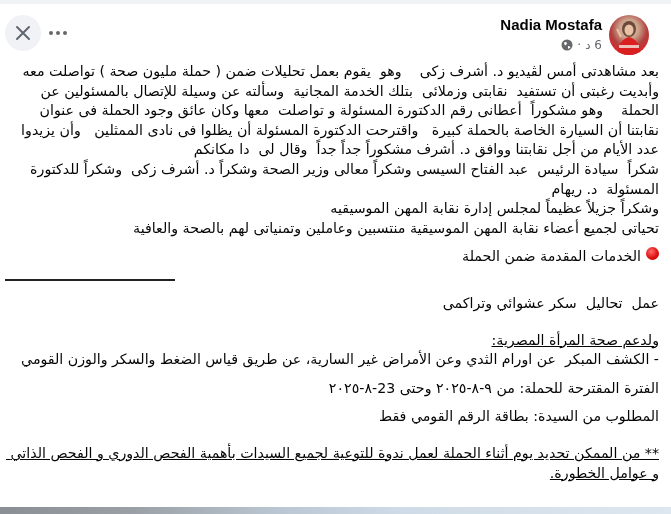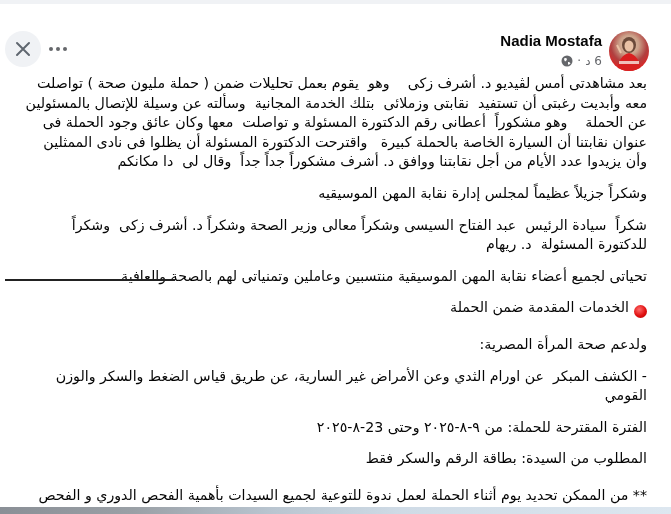--- a/index.html
+++ b/index.html
@@ -16,21 +16,21 @@
       color: #050505;
     }
     .top-strip {
       position: absolute;
       left: 0; top: 0;
       width: 671px; height: 4px;
       background: #f0f2f5;
     }
     .header {
       position: absolute;
-      left: 0; top: 20px;
+      left: 0; top: 4px;
       width: 660px; height: 56px;
     }
     .close-button {
       position: absolute;
       left: 5px; top: 11px;
       width: 36px; height: 36px;
       border-radius: 50%;
       background: #f0f2f5;
       display: flex; align-items: center; justify-content: center;
       cursor: pointer;
@@ -75,44 +75,44 @@
       left: 8px;
       right: 12px;
       direction: rtl;
       text-align: right;
       font-family: "DejaVu Sans", sans-serif;
       font-size: 14.2px;
       line-height: 19.6px;
       color: #050505;
     }
     .post-body p {
-      margin: 12px;
+      margin: 0;
       white-space: pre-wrap;
     }
     .section-title {
       margin-top: 3px !important;
       display: flex;
-      align-items: flex-end;
+      align-items: flex-start;
       gap: 5px;
     }
     .red-dot {
       display: inline-block;
       width: 13px; height: 13px;
       border-radius: 50%;
       background: radial-gradient(circle at 40% 35%, #ff6b6b 0%, #e01010 55%, #b00000 100%);
       flex: 0 0 auto;
     }
     .divider {
       position: absolute;
       left: 5px; top: 279px;
       width: 170px; height: 1.5px;
       background: #222;
     }
     .gap-sm { margin-top: 9px !important; }
-    .gap-md { margin-top: 17px !important; }
+    .gap-md { margin-top: 17px !important; text-decoration: underline; }
     .gap-lg { margin-top: 27px !important; }
     .bottom-strip {
       position: absolute;
       left: 0; bottom: 0;
       width: 671px; height: 7px;
       background: linear-gradient(90deg, #8a8f96 0%, #9aa0a6 20%, #b8c4cf 40%, #cfdbe6 60%, #dde7f0 100%);
     }
   </style>
 </head>
 <body>
@@ -152,33 +152,34 @@
     <svg width="12" height="12" viewBox="0 0 12 12">
       <circle cx="6" cy="6" r="5.5" fill="#65676b"></circle>
       <path d="M3 3.5 Q5 2.5 6 4 Q5.5 6 4 6.5 Q3 5 3 3.5 Z" fill="#ffffff"></path>
       <path d="M7 7 Q9 6.5 9.5 8.5 Q8 10 7 9.5 Z" fill="#ffffff"></path>
     </svg>
   </div>
 </div>
 
 <div class="post-body">
   <p>بعد مشاهدتى أمس لڤيديو د. أشرف زكى    وهو  يقوم بعمل تحليلات ضمن ( حملة مليون صحة ) تواصلت معه وأبديت رغبتى أن تستفيد  نقابتى وزملائى  بتلك الخدمة المجانية  وسألته عن وسيلة للإتصال بالمسئولين عن الحملة    وهو مشكوراً  أعطانى رقم الدكتورة المسئولة و تواصلت  معها وكان عائق وجود الحملة فى عنوان نقابتنا أن السيارة الخاصة بالحملة كبيرة   واقترحت الدكتورة المسئولة أن يظلوا فى نادى الممثلين   وأن يزيدوا عدد الأيام من أجل نقابتنا ووافق د. أشرف مشكوراً جداً جداً  وقال لى  دا مكانكم</p>
+  <p>شكراً  سيادة الرئيس  عبد الفتاح السيسى وشكراً معالى وزير الصحة وشكراً د. أشرف زكى  وشكراً للدكتورة المسئولة  د. ريهام</p>
   <p>وشكراً جزيلاً عظيماً لمجلس إدارة نقابة المهن الموسيقيه</p>
-  <p>شكراً  سيادة الرئيس  عبد الفتاح السيسى وشكراً معالى وزير الصحة وشكراً د. أشرف زكى  وشكراً للدكتورة المسئولة  د. ريهام</p>
   <p>تحياتى لجميع أعضاء نقابة المهن الموسيقية منتسبين وعاملين وتمنياتى لهم بالصحة والعافية</p>
 
   <p class="section-title gap-sm">
     <span class="red-dot"></span>
     <span>الخدمات المقدمة ضمن الحملة</span>
   </p>
 
+  <p class="gap-lg">عمل  تحاليل  سكر عشوائي وتراكمى</p>
 
   <p class="gap-md">ولدعم صحة المرأة المصرية:</p>
   <p>- الكشف المبكر  عن اورام الثدي وعن الأمراض غير السارية، عن طريق قياس الضغط والسكر والوزن القومي</p>
 
   <p class="gap-sm">الفترة المقترحة للحملة: من ٩-٨-٢٠٢٥ وحتى 23-٨-٢٠٢٥</p>
-  <p class="gap-sm">المطلوب من السيدة: بطاقة الرقم والسكر فقط</p>
+  <p class="gap-sm">المطلوب من السيدة: بطاقة الرقم القومي فقط</p>
   <p class="gap-md">** من الممكن تحديد يوم أثناء الحملة لعمل ندوة للتوعية لجميع السيدات بأهمية الفحص الدوري و الفحص الذاتي و عوامل الخطورة.</p>
 </div>
 
 <div class="divider"></div>
 
 <div class="bottom-strip"></div>
 
 </body></html>

